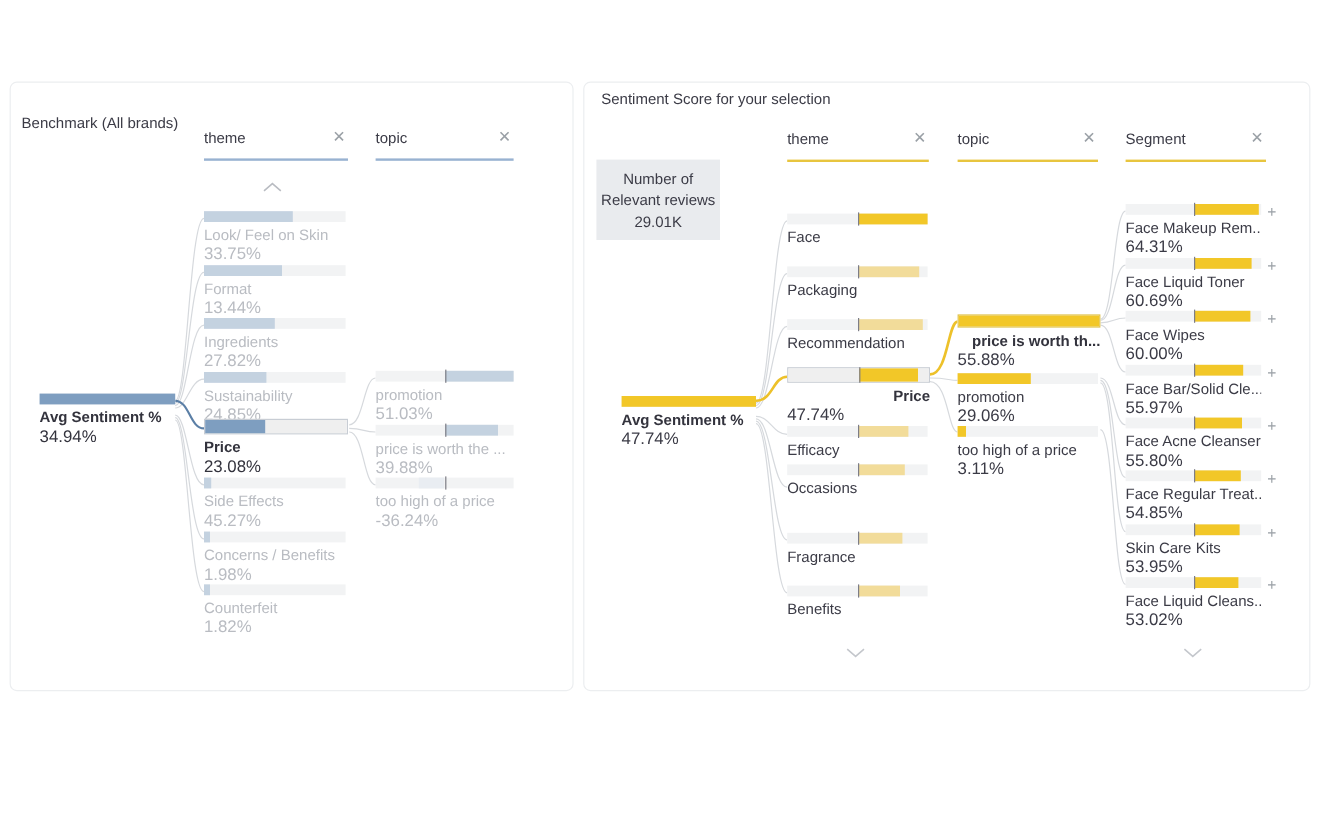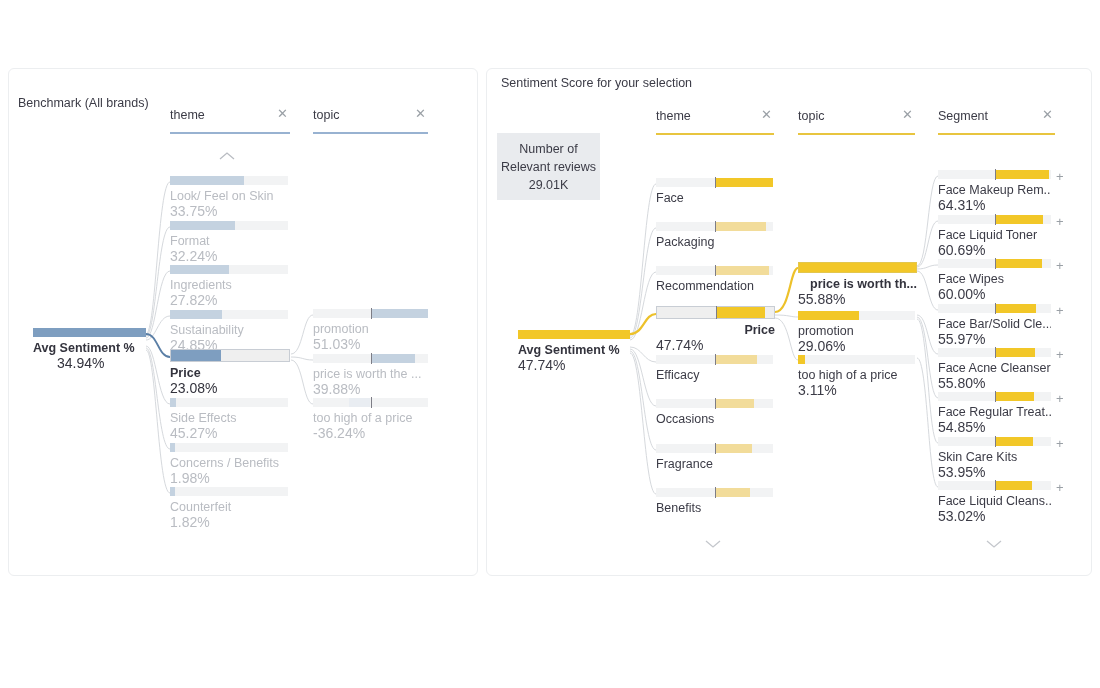--- a/index.html
+++ b/index.html
@@ -187,36 +187,36 @@
   <svg width="18" height="12" viewBox="0 0 18 12">
       <path d="M2,9 L9,3 L16,9" fill="none" stroke="#b9bcc2" stroke-width="1.3"></path>
     </svg>
 </div>
 
 <div class="node blue-dark" id="l-root" style="left:33px;top:328px;width:113px;">
   <div class="bar-wrap">
     <div class="bar-fill" style="left:0;width:100%;"></div>
   </div>
   <div class="node-label" style="font-weight:bold;color:#33333d;">Avg Sentiment %</div>
-  <div class="node-value" style="color:#33333d;margin-left:24px;">34.94%</div>
+  <div class="node-value" style="color:#33333d;">34.94%</div>
 </div>
 
 <div class="node dim blue-mid" style="left:170px;top:176px;width:118px;">
   <div class="bar-wrap">
       <div class="bar-fill" style="left:0;width:63%;"></div>
     </div>
   <div class="node-label">Look/ Feel on Skin</div>
   <div class="node-value">33.75%</div>
 </div>
 <div class="node dim blue-mid" style="left:170px;top:221px;width:118px;">
   <div class="bar-wrap">
       <div class="bar-fill" style="left:0;width:55%;"></div>
     </div>
   <div class="node-label">Format</div>
-  <div class="node-value">32.24%</div>
+  <div class="node-value">13.44%</div>
 </div>
 <div class="node dim blue-mid" style="left:170px;top:265px;width:118px;">
   <div class="bar-wrap">
       <div class="bar-fill" style="left:0;width:50%;"></div>
     </div>
   <div class="node-label">Ingredients</div>
   <div class="node-value">27.82%</div>
 </div>
 <div class="node dim blue-mid" style="left:170px;top:310px;width:118px;">
   <div class="bar-wrap">
@@ -369,21 +369,21 @@
   <div class="node-label">Price</div>
   <div class="node-value">47.74%</div>
 </div>
 <div class="node gold" style="left:656px;top:355px;width:117px;">
   <div class="bar-wrap">
     <div class="bar-fill" style="left:50%;width:36%;"></div>
     <div class="tick" style="left:50%;"></div>
   </div>
   <div class="node-label">Efficacy</div>
 </div>
-<div class="node gold" style="left:656px;top:399px;width:117px;">
+<div class="node gold" style="left:656px;top:387px;width:117px;">
   <div class="bar-wrap">
     <div class="bar-fill" style="left:50%;width:34%;"></div>
     <div class="tick" style="left:50%;"></div>
   </div>
   <div class="node-label">Occasions</div>
 </div>
 <div class="node gold" style="left:656px;top:444px;width:117px;">
   <div class="bar-wrap">
     <div class="bar-fill" style="left:50%;width:32%;"></div>
     <div class="tick" style="left:50%;"></div>

